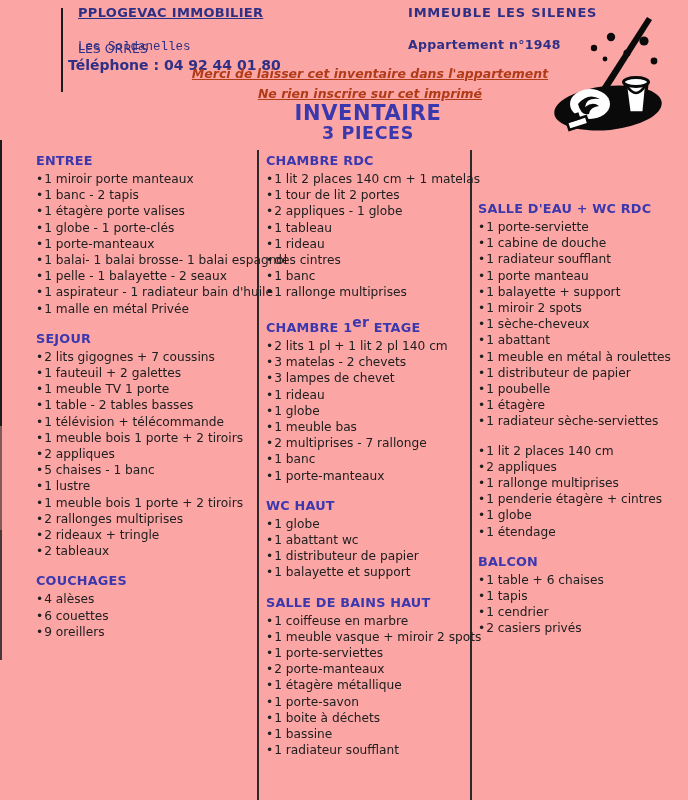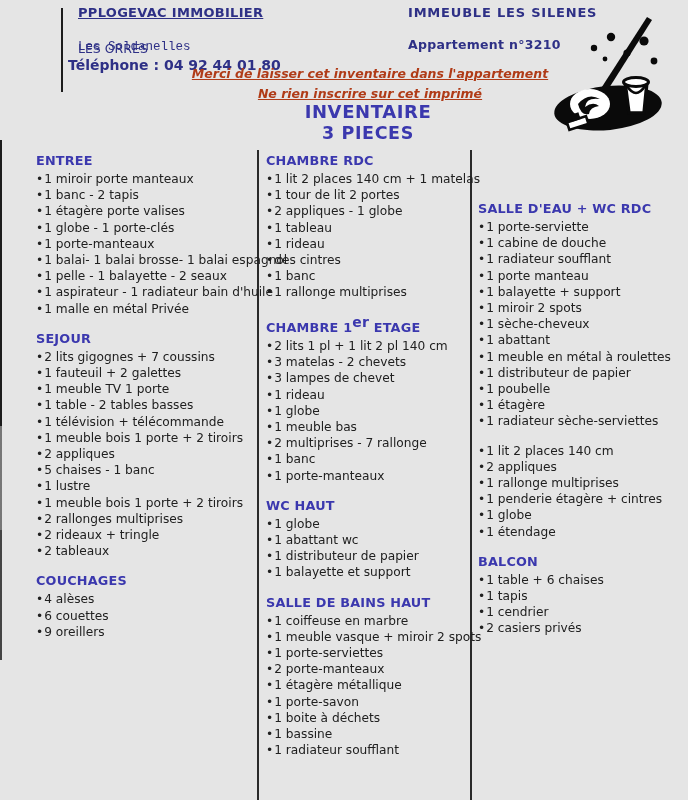--- a/index.html
+++ b/index.html
@@ -4,21 +4,21 @@
 <style>
   html,body{margin:0;padding:0;}
   body{
     width:688px;height:800px;
     background:#ffffff;
     font-family:"DejaVu Sans","Liberation Sans",sans-serif;
     color:#202020;
     position:relative;
     overflow:hidden;
   }
-  .page{position:absolute;inset:0;width:688px;height:800px;background:#e5e5e5;}
+  .page{position:absolute;inset:0;width:688px;height:800px;background:#fca5a5;}
 
   
   .edge-line-left{
     position:absolute;left:0;top:140px;width:2px;height:520px;
     background:linear-gradient(180deg,#1c1c1c 0 55%,rgba(28,28,28,.55) 55% 75%,rgba(28,28,28,.8) 75% 100%);
   }
   .edge-line-header{position:absolute;left:61px;top:8px;width:2px;height:84px;background:#1c1c1c;}
 
   
   .company{position:absolute;left:78px;top:5px;font-size:13px;font-weight:bold;color:#2e3086;text-decoration:underline;letter-spacing:.3px;}
@@ -28,21 +28,21 @@
   .building{position:absolute;left:408px;top:5px;font-size:13px;font-weight:bold;color:#2e3086;letter-spacing:.8px;}
   .apartment{position:absolute;left:408px;top:37px;font-size:12.5px;font-weight:bold;color:#2e3086;letter-spacing:.3px;}
 
   .notice{position:absolute;left:150px;width:440px;text-align:center;
     color:#b03b17;font-size:12.5px;font-weight:bold;font-style:italic;text-decoration:underline;}
   .notice1{top:66px;}
   .notice2{top:86px;}
 
   .doc-title{position:absolute;left:48px;width:640px;text-align:center;
     color:#3b38ae;font-weight:bold;letter-spacing:.6px;}
-  .title1{top:101px;font-size:18px;}
+  .title1{top:101px;font-size:21px;}
   .title2{top:123px;font-size:17.5px;}
 
   
   .clipart{position:absolute;left:548px;top:16px;width:126px;height:126px;}
 
   
   .divider{position:absolute;top:150px;height:650px;width:1.5px;background:#2a2a2a;}
   .divider1{left:257px;}
   .divider2{left:470px;}
   .col{position:absolute;top:152px;}
@@ -63,21 +63,21 @@
 
   <div class="edge-line-left"></div>
   <div class="edge-line-header"></div>
 
   <div class="company">PPLOGEVAC IMMOBILIER</div>
   <div class="addr1">Les Soldanelles</div>
   <div class="addr2">LES ORRES</div>
   <div class="phone">Téléphone : 04 92 44 01 80</div>
 
   <div class="building">IMMEUBLE LES SILENES</div>
-  <div class="apartment">Appartement n°3210</div>
+  <div class="apartment">Appartement n°1948</div>
 
   <div class="notice notice2">Ne rien inscrire sur cet imprimé</div>
   <div class="notice notice1">Merci de laisser cet inventaire dans l'appartement</div>
 
   <div class="doc-title title1">INVENTAIRE</div>
   <div class="doc-title title2">3 PIECES</div>
 
   <svg class="clipart" viewBox="0 0 126 126" xmlns="http://www.w3.org/2000/svg">
 
     <circle cx="46" cy="32" r="3.2" fill="#0a0a0a"></circle>

